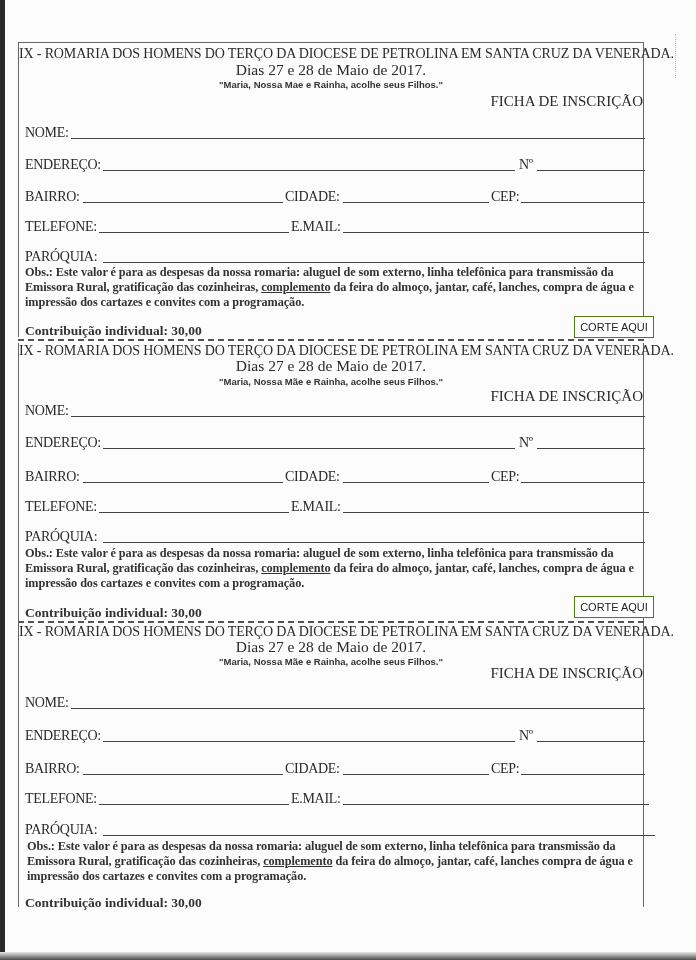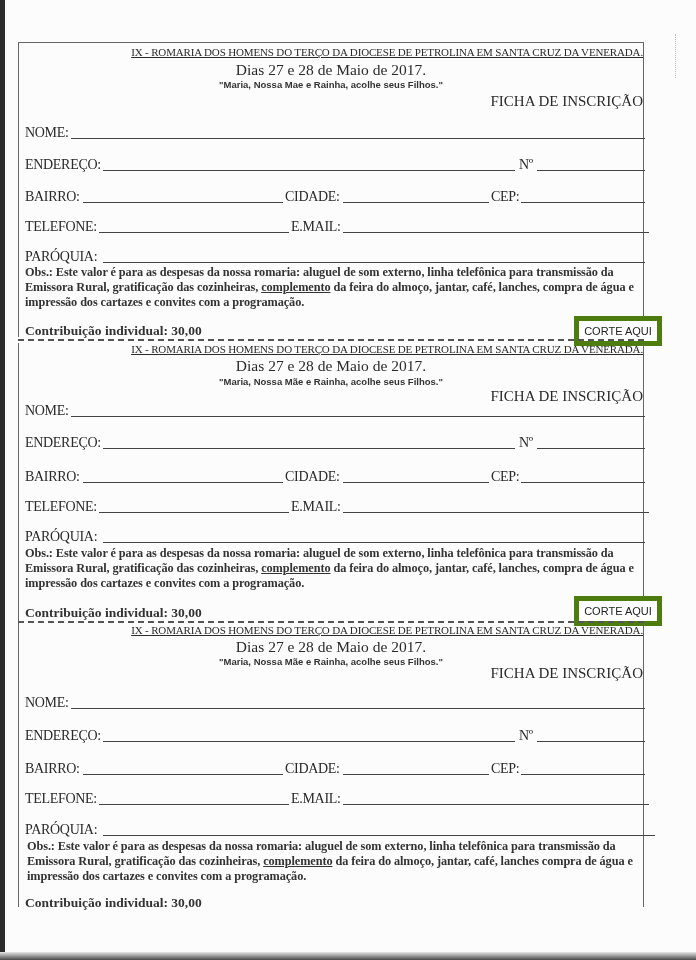--- a/index.html
+++ b/index.html
@@ -17,22 +17,22 @@
 
   .form {
     position:absolute; left:18px; width:624px;
     border-left:1px solid #666; border-right:1px solid #666;
   }
   .form.f1 { top:42px; height:294px; border-top:1px solid #666; }
   .form.f2 { top:343px; height:278px; }
   .form.f3 { top:623px; height:284px; }
 
   .title {
-    position:absolute; left:0; width:624px; text-align:right;
-    font-size:11px; text-decoration:underline; letter-spacing:-0.15px; white-space:nowrap;
+    position:absolute; left:0; width:624px; text-align:left;
+    font-size:14px; letter-spacing:-0.15px; white-space:nowrap;
   }
   .dates { position:absolute; left:0; width:624px; text-align:center; font-size:15.5px; }
   .motto {
     position:absolute; left:0; width:624px; text-align:center;
     font-family:"Liberation Sans", sans-serif; font-weight:bold; font-size:9.5px; color:#333;
   }
   .ficha { position:absolute; left:0; width:624px; text-align:right; font-size:15px; }
 
   .row { position:absolute; left:6px; width:610px; height:18px; font-size:14px; }
   .row .lbl { position:absolute; bottom:0; white-space:nowrap; letter-spacing:-0.3px; }
@@ -41,21 +41,21 @@
   .obs {
     position:absolute; left:6px; width:620px;
     font-size:12.3px; font-weight:bold; line-height:15px; letter-spacing:-0.1px;
     color:#333;
   }
   .obs u { text-decoration:underline; }
   .contrib {
     position:absolute; left:6px; font-size:13.5px; font-weight:bold; color:#333;
   }
   .corte {
-    position:absolute; width:78px; height:20px; border:5px solid #4d7c0f; background:#fff;
+    position:absolute; width:78px; height:20px; border:1px solid #4d7c0f; background:#fff;
     font-family:"Liberation Sans", sans-serif; font-size:11px; text-align:center; line-height:20px;
     color:#222;
   }
   .cutline {
     position:absolute; left:18px; width:626px; height:0; border-top:2px dashed #555;
   }
 </style>
 </head>
 <body>
 

